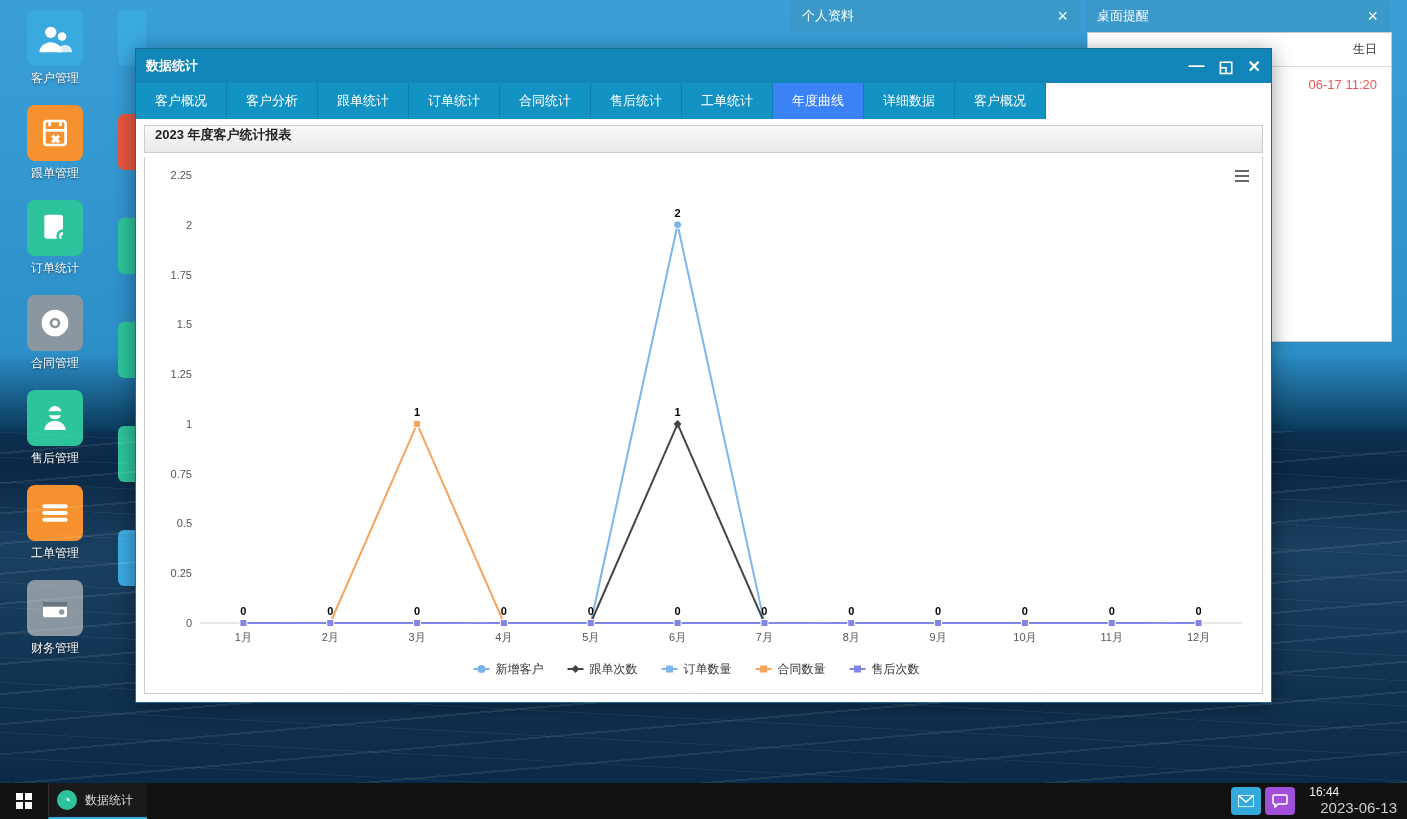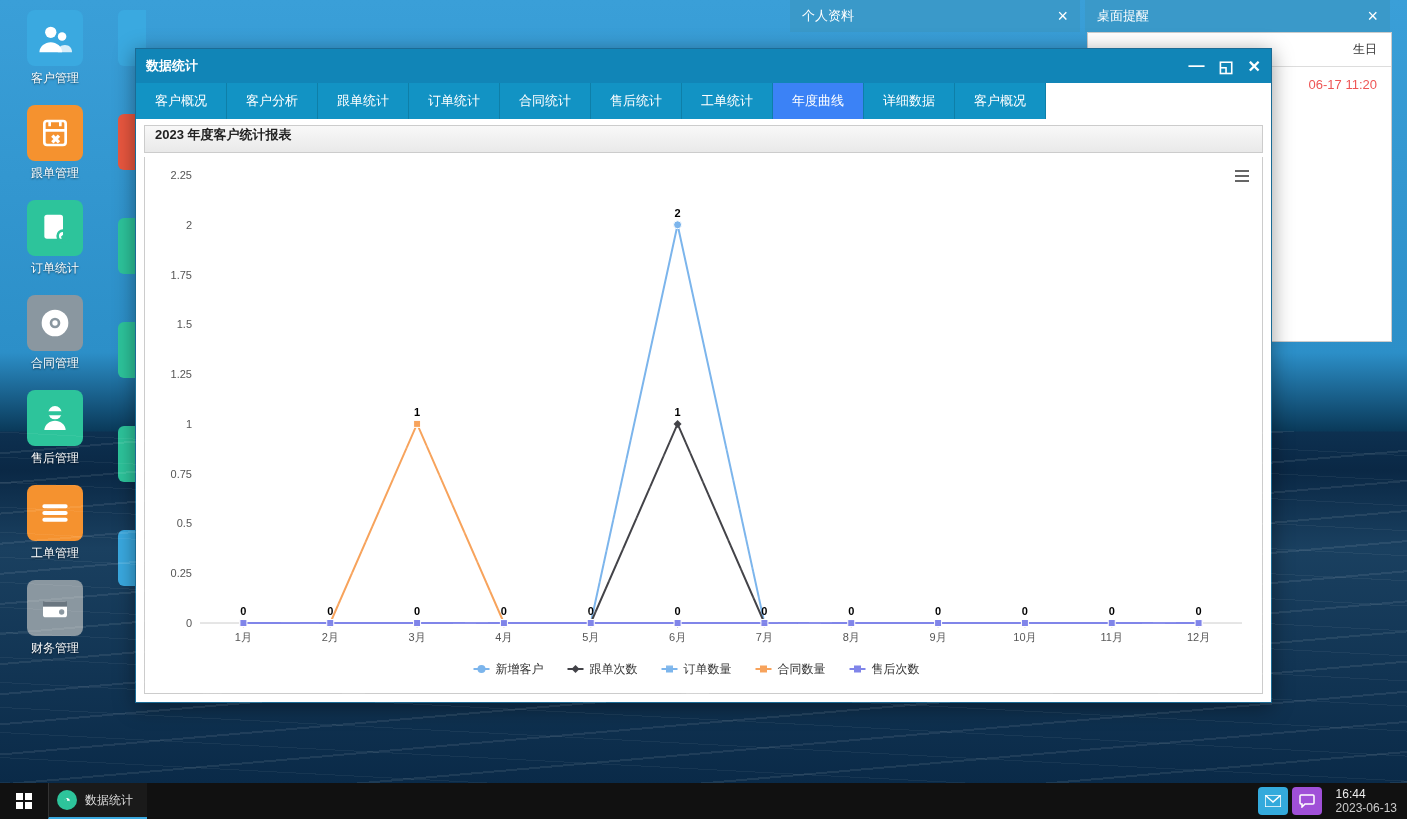--- a/index.html
+++ b/index.html
@@ -47,21 +47,21 @@
 
 
 .taskbar { position:absolute; left:0; right:0; bottom:0; height:36px; background:#111; display:flex; align-items:center; color:#ddd; font-size:12px; }
 .taskbar .start { width:48px; height:36px; display:flex; align-items:center; justify-content:center; cursor:pointer; }
 .taskbar .task { height:36px; display:flex; align-items:center; padding:0 14px 0 8px; background:#1a1a1a; border-left:1px solid #333; border-bottom:2px solid #3aa9e0; cursor:pointer; }
 .taskbar .task .ic { width:20px;height:20px;border-radius:10px;background:#2dc49b;margin-right:8px;display:flex;align-items:center;justify-content:center;color:#fff;font-size:12px; }
 .taskbar .tray { margin-left:auto; display:flex; align-items:center; height:100%; }
 .tray .tic { width:30px;height:28px;border-radius:4px;margin-right:4px;display:flex;align-items:center;justify-content:center;color:#fff; }
 .tray .clock { text-align:left; padding:0 10px; line-height:1.2; }
 .tray .clock .t { font-size:12px; color:#eee; }
-.tray .clock .d { font-size:12px; color:#ccc; }
+.tray .clock .d { font-size:15px; color:#ccc;margin-left:11px; }
 
 text { font-family:inherit; }
 .tick { font-size:11px; fill:#555; }
 .ylab { font-size:11px; fill:#555; text-anchor:end; }
 .dlab { font-size:11px; fill:#000; font-weight:bold; text-anchor:middle; }
 .leg { font-size:12px; fill:#333; }
 </style>
 </head>
 <body>
 

